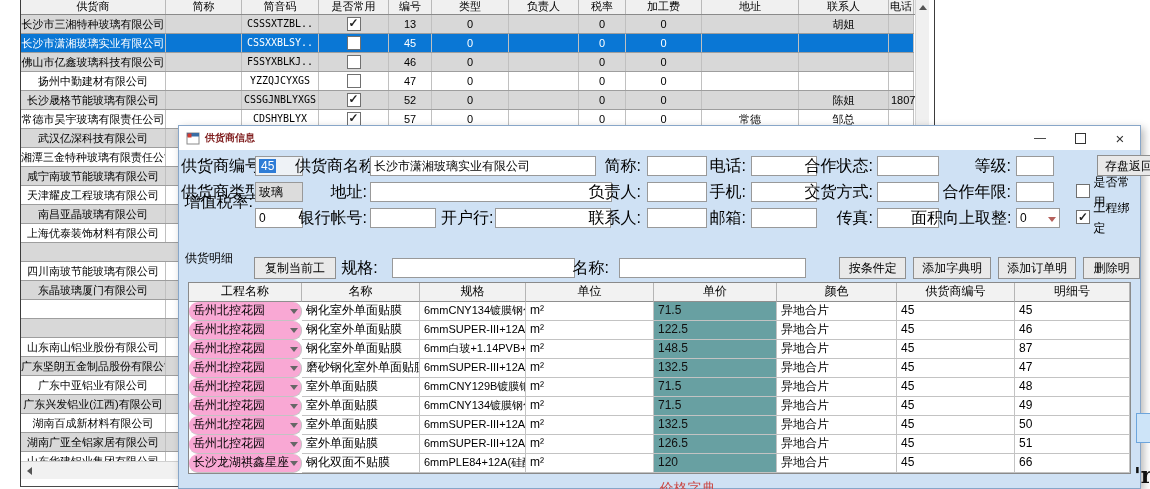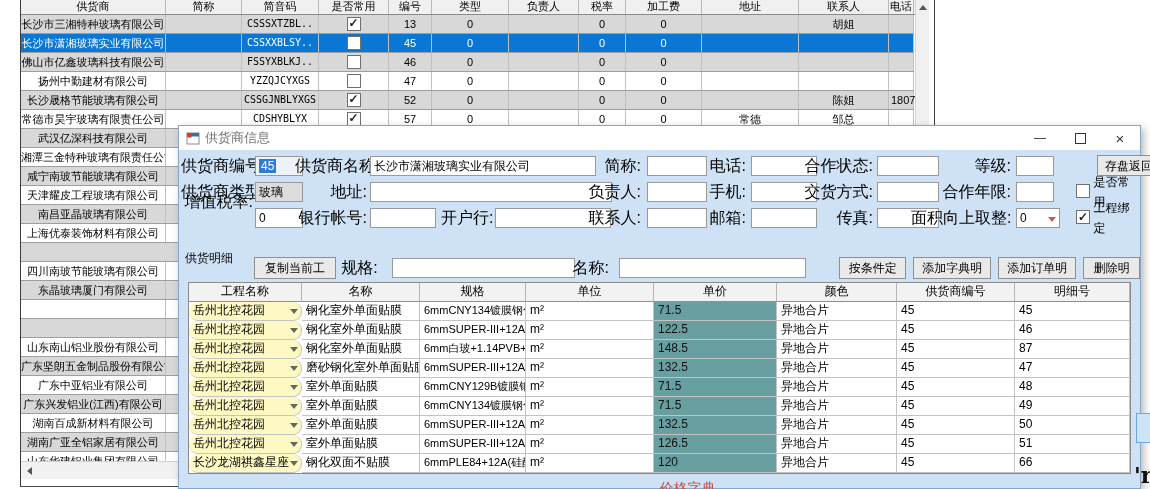--- a/index.html
+++ b/index.html
@@ -45,21 +45,21 @@
   .tri-left{width:0;height:0;border-top:4px solid transparent;border-bottom:4px solid transparent;border-right:5px solid #555;}
   .hscroll{position:absolute;left:21px;top:461px;width:157px;height:17px;background:#f1f1f1;
     border-top:1px solid #d0d0d0;display:flex;align-items:center;}
   .hscroll .sb-btn{width:17px;height:17px;display:flex;align-items:center;justify-content:center;}
 
   
   .dialog{position:absolute;left:178px;top:125px;width:963px;height:364px;background:#cfe1f4;
     border:1px solid #88a6c8;box-sizing:border-box;box-shadow:3px 3px 8px rgba(0,0,0,.28);z-index:5;}
   .titlebar{position:absolute;left:0;top:0;right:0;height:24px;background:#fff;display:flex;align-items:center;}
   .titlebar .ticon{margin:0 5px 0 7px;width:14px;height:14px;flex:0 0 auto;}
-  .titlebar .ttext{font-size:13px;color:#737373;}
+  .titlebar .ttext{font-size:10px;color:#7f1d1d;font-weight:bold;}
   .wctrls{margin-left:auto;display:flex;height:24px;}
   .wctrl{width:40px;height:24px;display:flex;align-items:center;justify-content:center;
     font-size:12px;color:#333;cursor:default;}
   .maxbox{width:9px;height:9px;border:1px solid #333;}
   .dcontent{position:absolute;left:0;top:24px;right:0;bottom:0;background:#cfe1f4;}
 
   .lb{position:absolute;height:20px;line-height:20px;font-size:16px;color:#000;text-align:right;white-space:nowrap;}
   .tb{position:absolute;height:20px;box-sizing:border-box;border:1px solid #999;background:#fff;
     font-family:"Liberation Sans",sans-serif;font-size:12px;padding:0 3px;line-height:18px;}
   .tb.ro{background:#dcdcdc;}
@@ -79,21 +79,21 @@
 
   
   .dtable{position:absolute;left:9px;top:132px;width:941px;border:1px solid #8a8a8a;box-sizing:content-box;background:#fff;}
   .drow,.dhead{display:flex;}
   .dcell{box-sizing:border-box;height:19px;line-height:17px;font-size:12px;padding:0 4px;
     border-right:1px solid #c3c3c3;border-bottom:1px solid #c3c3c3;overflow:hidden;white-space:nowrap;background:#fff;}
   .dhead .dcell{background:#f2f2f2;text-align:center;border-right:1px solid #b5b5b5;border-bottom:1px solid #8f8f8f;}
   .col-project{width:113px}.col-name{width:118px}.col-spec{width:106px;font-size:11px}
   .col-unit{width:128px}.col-price{width:123px}.col-color{width:120px}.col-sid{width:118px}.col-did{width:115px}
   .dhead .col-spec{font-size:12px}
-  .drow .col-project{background:#fef9c3;position:relative;padding-right:0;border-radius:9px;}
+  .drow .col-project{background:#f9a8d4;position:relative;padding-right:0;border-radius:9px;}
   .drow .col-project .combo-arrow{position:absolute;right:3px;top:7px;width:0;height:0;
     border-left:4px solid transparent;border-right:4px solid transparent;border-top:5px solid #666;}
   .drow .col-price{background:#68a0a2;color:#111;}
 
   .price-dict{position:absolute;left:0;top:330px;width:100%;text-align:center;padding-left:56px;
     box-sizing:border-box;font-size:14px;color:#cb4a47;}
 
   
   .blue-frag{position:absolute;left:1136px;top:413px;width:14px;height:28px;background:#cde4f8;
     border:1px solid #6da5dc;z-index:6;}

